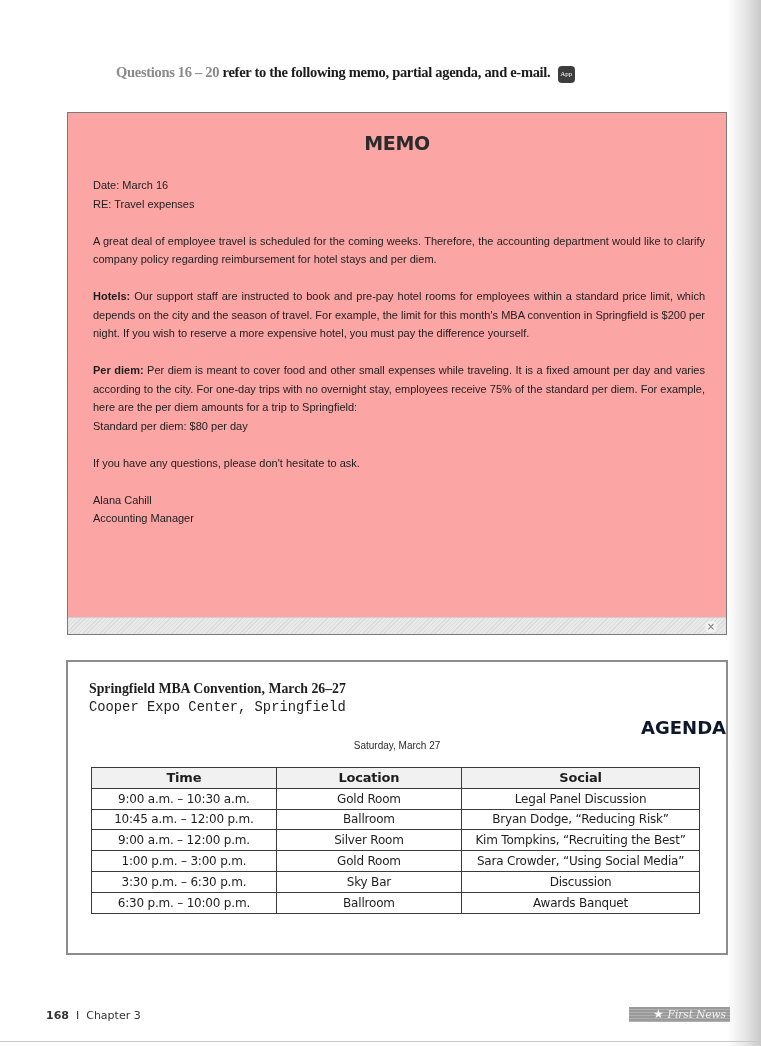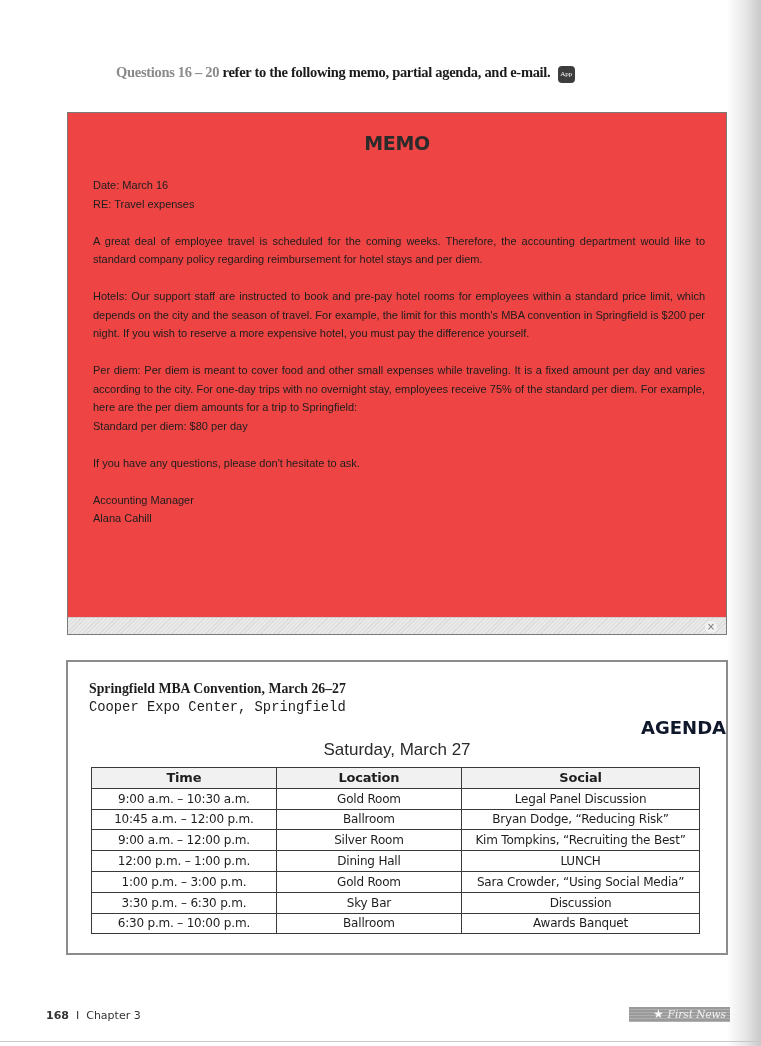--- a/index.html
+++ b/index.html
@@ -23,34 +23,34 @@
     .app-badge {
       display: inline-block; vertical-align: 1px; margin-left: 4px;
       width: 17px; height: 17px; border-radius: 4px;
       background: #3d3d3d; color: #fff; font-size: 7px; font-weight: normal;
       line-height: 17px; text-align: center; letter-spacing: 0;
     }
 
     
     .memo-box {
       position: absolute; left: 67px; top: 112px; width: 660px; height: 523px;
-      border: 1px solid #7a7a7a; box-sizing: border-box; background: #ef4444;
+      border: 1px solid #7a7a7a; box-sizing: border-box; background: #fca5a5;
     }
     .memo-title {
       position: absolute; left: 0; width: 100%; top: 19px; text-align: center;
       font-size: 19px; font-weight: bold; color: #2b2b2b; letter-spacing: -0.3px;
     }
     .memo-body {
       position: absolute; left: 25px; top: 63px; width: 612px;
       font-family: "Liberation Sans", sans-serif; font-size: 11px; line-height: 18.5px; color: #1d1d1d;
     }
     .memo-body p { margin: 0; }
     .memo-body .gap { height: 18.5px; }
     .memo-body .just { text-align: justify; }
-    .memo-body b { font-weight: normal; }
+    .memo-body b { font-weight: bold; }
     .memo-footer-bar {
       position: absolute; left: 0; bottom: 0; width: 100%; height: 16px;
       background: repeating-linear-gradient(135deg, #dcdcdc 0 1px, #e9e9e9 1px 3px);
       border-top: 1px solid #d0d0d0;
     }
     .close-x {
       position: absolute; right: 9px; bottom: 1px; font-size: 10px; color: #777;
       width: 12px; height: 12px; line-height: 12px; text-align: center; border-radius: 50%;
       background: #f2f2f2;
     }
@@ -67,21 +67,21 @@
     .conv-place {
       position: absolute; left: 21px; top: 38px;
       font-family: Liberation Mono, monospace; font-size: 13.8px; color: #1e1e1e;
     }
     .agenda-title {
       position: absolute; left: 0; width: 100%; top: 55px; text-align: right;
       font-size: 18px; font-weight: bold; color: #0f172a;
     }
     .agenda-date {
       position: absolute; left: 0; width: 100%; top: 78px; text-align: center;
-      font-family: "Liberation Sans", sans-serif; font-size: 17px; color: #2a2a2a;
+      font-family: "Liberation Sans", sans-serif; font-size: 10px; color: #2a2a2a;
     }
     table.agenda {
       position: absolute; left: 23px; top: 105px; width: 609px;
       border-collapse: collapse;
       font-family: "DejaVu Sans", sans-serif; font-size: 12px; color: #1e1e1e;
     }
     table.agenda th, table.agenda td {
       border: 1px solid #3a3a3a; height: 19.8px; padding: 0; text-align: center;
       white-space: nowrap; letter-spacing: -0.2px;
     }
@@ -117,31 +117,31 @@
   <span class="q-num">Questions 16 – 20</span><span class="q-text"> refer to the following memo, partial agenda, and e-mail.</span>
   <span class="app-badge">App</span>
 </div>
 
 <div class="memo-box">
   <div class="memo-title">MEMO</div>
   <div class="memo-body">
     <p>Date: March 16</p>
     <p>RE: Travel expenses</p>
     <div class="gap"></div>
-    <p class="just">A great deal of employee travel is scheduled for the coming weeks. Therefore, the accounting department would like to standard company policy regarding reimbursement for hotel stays and per diem.</p>
+    <p class="just">A great deal of employee travel is scheduled for the coming weeks. Therefore, the accounting department would like to clarify company policy regarding reimbursement for hotel stays and per diem.</p>
     <div class="gap"></div>
     <p class="just"><b>Hotels:</b><span> Our support staff are instructed to book and pre-pay hotel rooms for employees within a standard price limit, which depends on the city and the season of travel. For example, the limit for this month's MBA convention in Springfield is $200 per night. If you wish to reserve a more expensive hotel, you must pay the difference yourself.</span></p>
     <div class="gap"></div>
     <p class="just"><b>Per diem:</b><span> Per diem is meant to cover food and other small expenses while traveling. It is a fixed amount per day and varies according to the city. For one-day trips with no overnight stay, employees receive 75% of the standard per diem. For example, here are the per diem amounts for a trip to Springfield:</span></p>
     <p>Standard per diem: $80 per day</p>
     <div class="gap"></div>
     <p>If you have any questions, please don't hesitate to ask.</p>
     <div class="gap"></div>
+    <p>Alana Cahill</p>
     <p>Accounting Manager</p>
-    <p>Alana Cahill</p>
   </div>
   <div class="memo-footer-bar">
     <span class="close-x">×</span>
   </div>
 </div>
 
 <div class="agenda-box">
   <div class="conv-title">Springfield MBA Convention, March 26–27</div>
   <div class="conv-place">Cooper Expo Center, Springfield</div>
   <div class="agenda-title">AGENDA</div>
@@ -169,25 +169,20 @@
         <td>10:45 a.m. – 12:00 p.m.</td>
         <td>Ballroom</td>
         <td>Bryan Dodge, “Reducing Risk”</td>
       </tr>
       <tr>
         <td>9:00 a.m. – 12:00 p.m.</td>
         <td>Silver Room</td>
         <td>Kim Tompkins, “Recruiting the Best”</td>
       </tr>
       <tr>
-        <td>12:00 p.m. – 1:00 p.m.</td>
-        <td>Dining Hall</td>
-        <td>LUNCH</td>
-      </tr>
-      <tr>
         <td>1:00 p.m. – 3:00 p.m.</td>
         <td>Gold Room</td>
         <td>Sara Crowder, “Using Social Media”</td>
       </tr>
       <tr>
         <td>3:30 p.m. – 6:30 p.m.</td>
         <td>Sky Bar</td>
         <td>Discussion</td>
       </tr>
       <tr>

